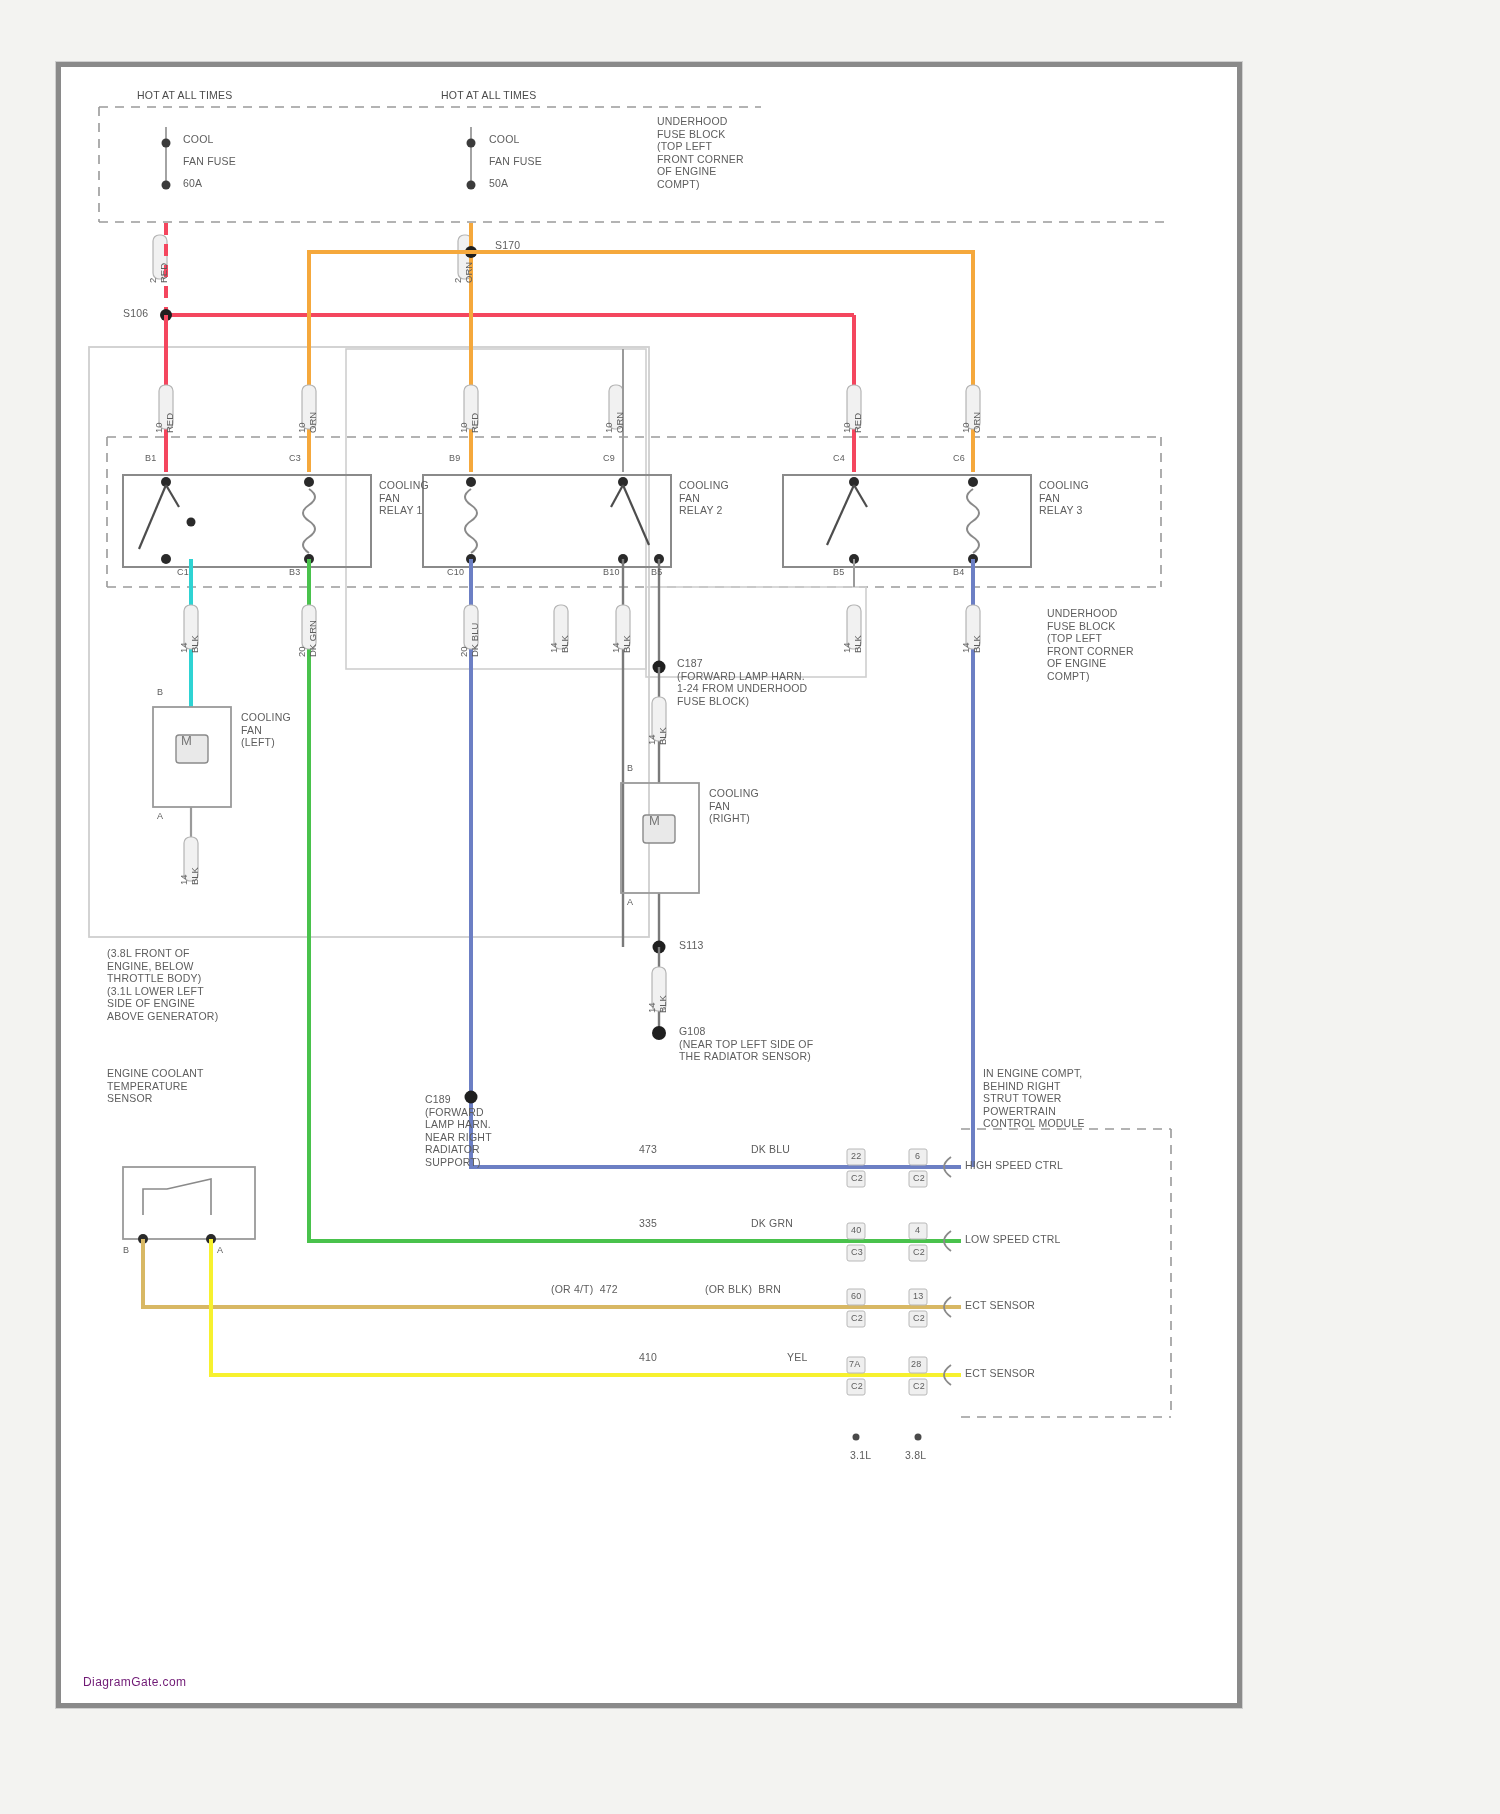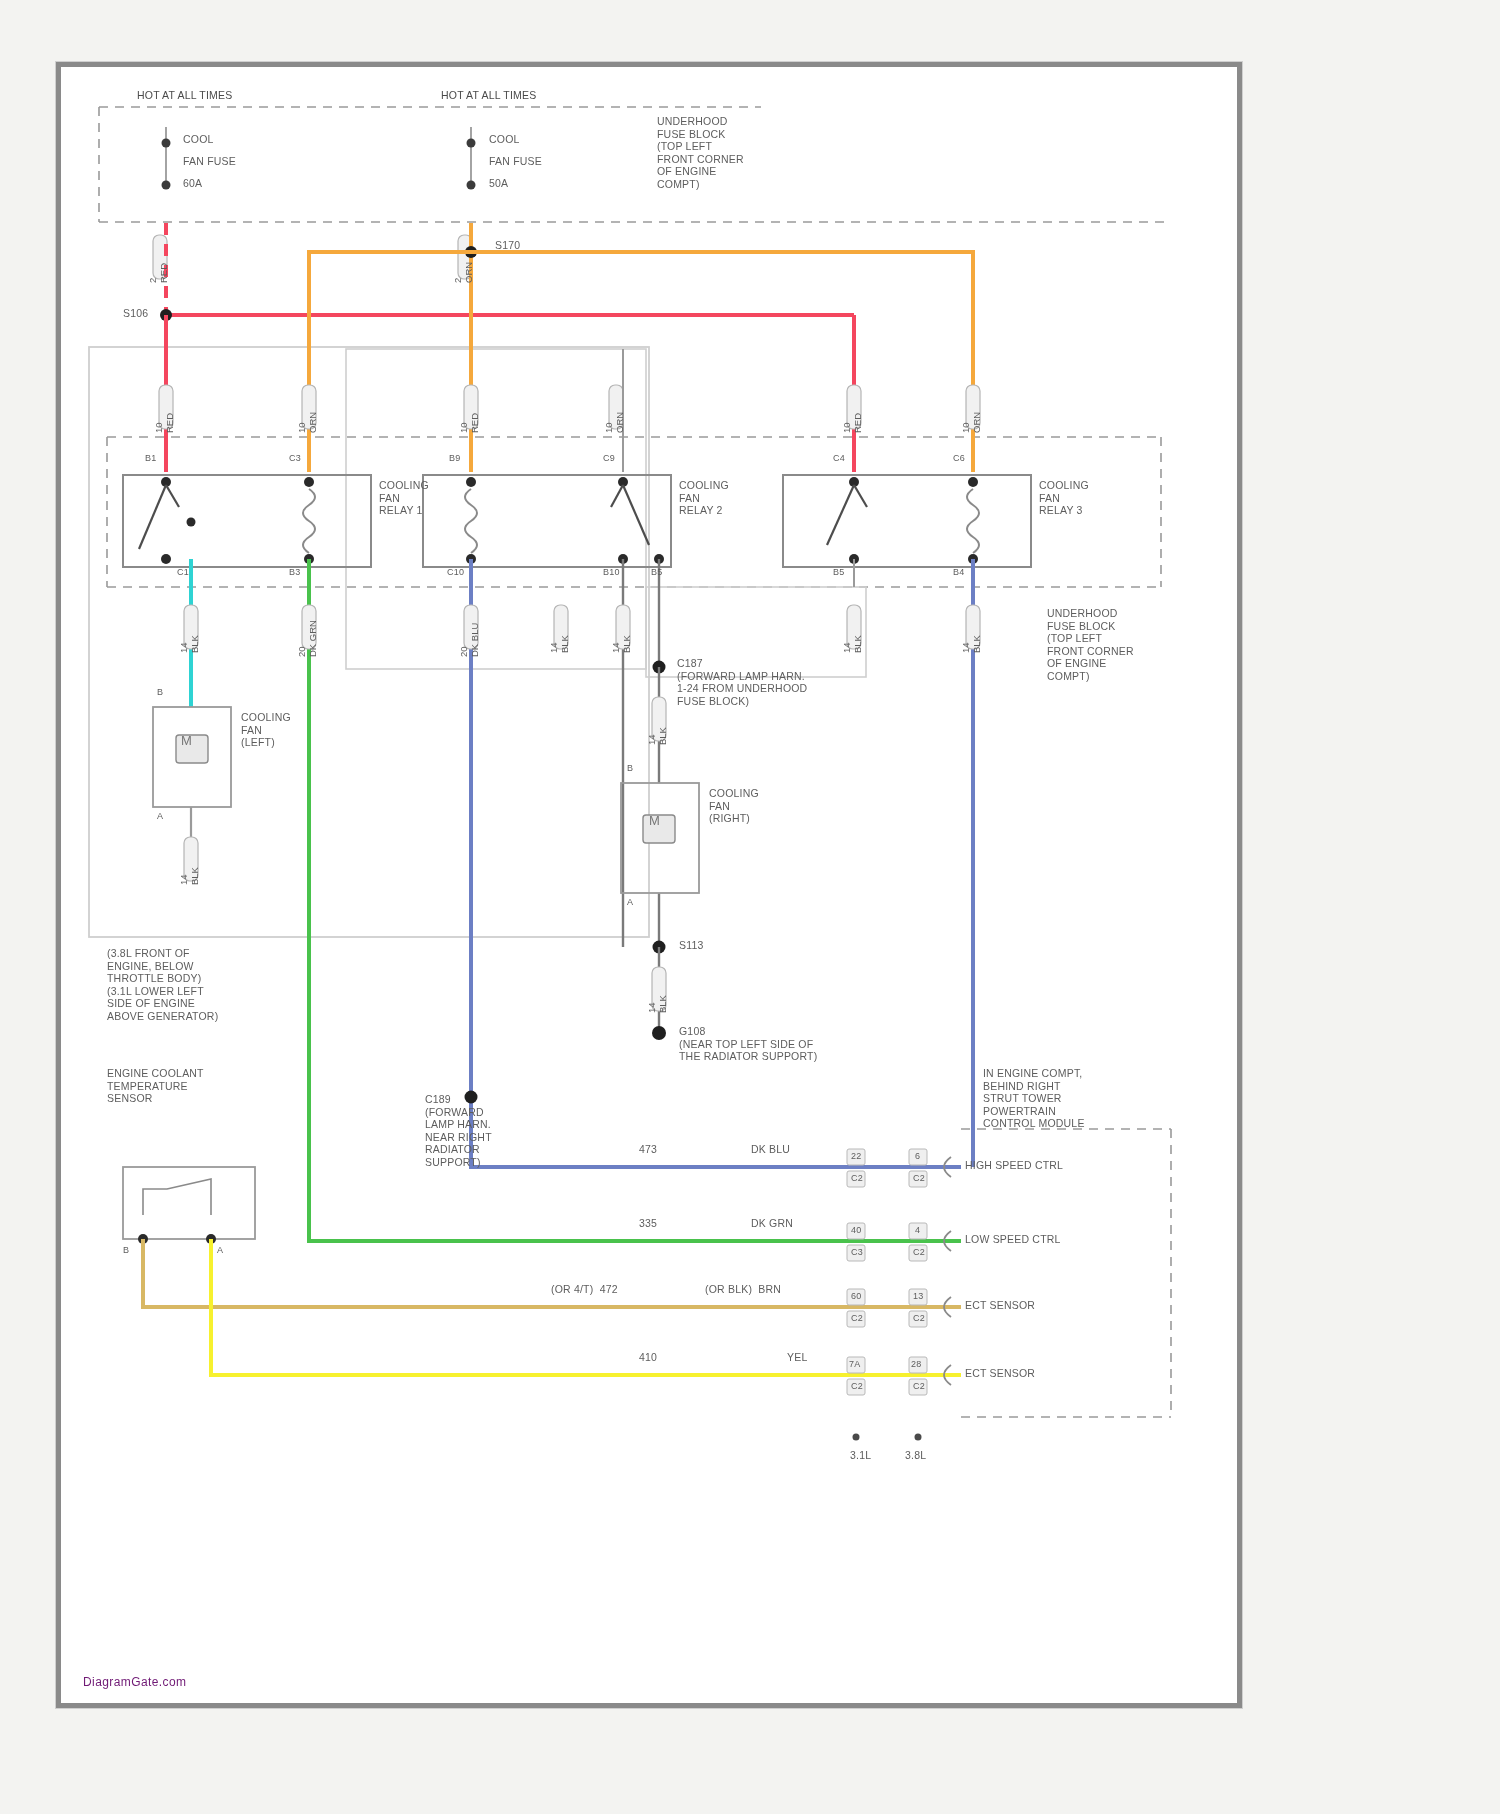--- a/index.html
+++ b/index.html
@@ -251,21 +251,21 @@
     <div class="lbl vsm" style="left:566px;top:830px;" data-interactable="false">A</div>
     <div class="lbl" style="left:588px;top:748px;font-size:13px;color:#777;" data-interactable="false">M</div>
 
     <div class="lbl" style="left:616px;top:590px;" data-interactable="false">C187
 (FORWARD LAMP HARN.
 1-24 FROM UNDERHOOD
 FUSE BLOCK)</div>
     <div class="lbl" style="left:618px;top:872px;" data-interactable="false">S113</div>
     <div class="lbl" style="left:618px;top:958px;" data-interactable="false">G108
 (NEAR TOP LEFT SIDE OF
-THE RADIATOR SUPPORT)</div>
+THE RADIATOR SENSOR)</div>
     <div class="lbl" style="left:328px;top:1026px;margin-left:36px;" data-interactable="false">C189
 (FORWARD
 LAMP HARN.
 NEAR RIGHT
 RADIATOR
 SUPPORT)</div>
 
     <div class="lbl" style="left:46px;top:880px;" data-interactable="false">(3.8L FRONT OF
 ENGINE, BELOW
 THROTTLE BODY)

